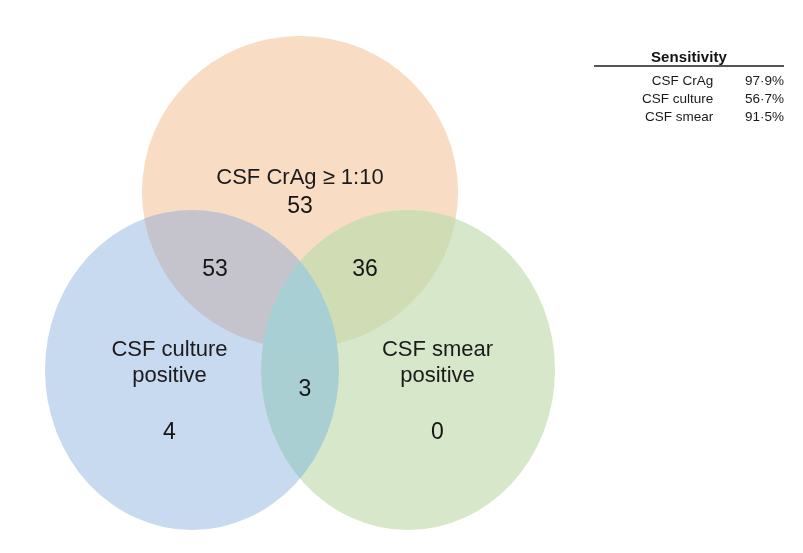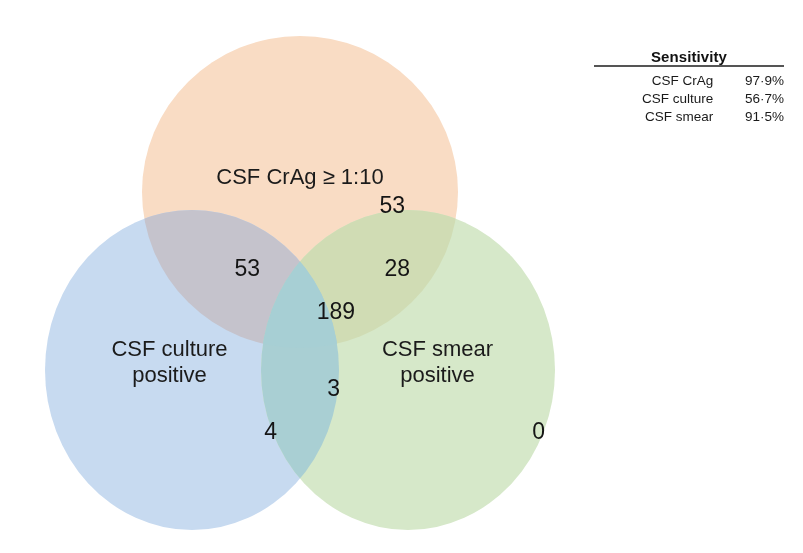--- a/index.html
+++ b/index.html
@@ -46,21 +46,21 @@
     position: absolute;
     text-align: center;
     line-height: 1.18;
     white-space: pre-line;
     font-size: 22px;
     color: #1b1b1b;
     pointer-events: none;
   }
   .venn-count {
     position: absolute;
-    text-align: right;
+    text-align: center;
     font-size: 23px;
     color: #151515;
     pointer-events: none;
   }
 
   
   #label-crag   { left: 130px; top: 140px; width: 340px; margin-top: 24px; }
   #label-culture{ left:  62px; top: 336px; width: 215px; }
   #label-smear  { left: 330px; top: 336px; width: 215px; }
 
@@ -159,23 +159,22 @@
 positive</div>
 
     <div class="venn-count" id="count-crag-only">53</div>
 
     <div class="venn-count" id="count-culture-only">4</div>
 
     <div class="venn-count" id="count-smear-only">0</div>
 
     <div class="venn-count" id="count-crag-culture">53</div>
 
-    <div class="venn-count" id="count-crag-smear">28</div>
+    <div class="venn-count" id="count-crag-smear">36</div>
 
-    <div class="venn-count" id="count-all-three">189</div>
 
     <div class="venn-count" id="count-culture-smear">3</div>
   </div>
 
   <div id="sensitivity-panel">
     <div id="sensitivity-title">Sensitivity</div>
     <div id="sensitivity-rule"></div>
     <table id="sensitivity-table">
       <tbody>
         <tr>

